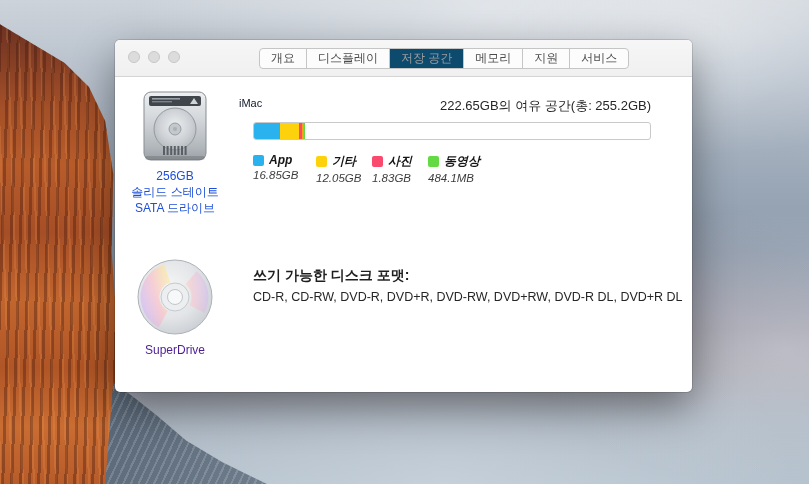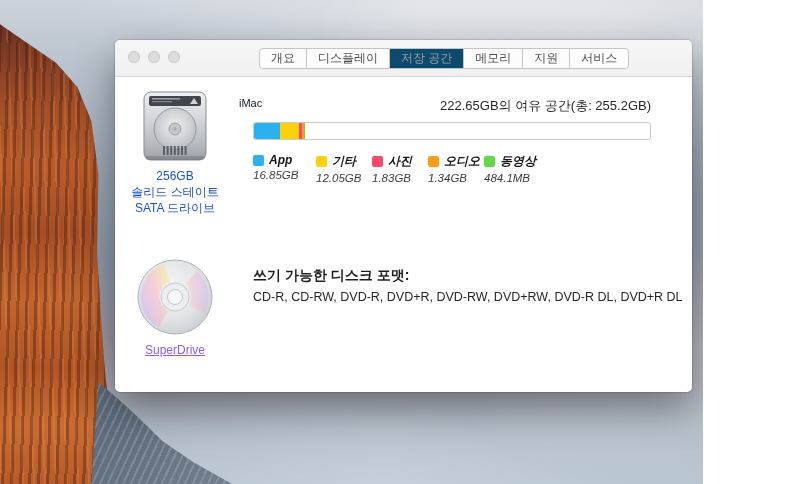--- a/index.html
+++ b/index.html
@@ -1,21 +1,21 @@
 <!DOCTYPE html>
 <html><head>
 <meta charset="utf-8">
 <style>
   * { margin:0; padding:0; box-sizing:border-box; }
   html,body { width:809px; height:484px; overflow:hidden; }
   body { font-family:"Liberation Sans","DejaVu Sans",sans-serif; }
 
   
   .desktop {
-    position:relative; width:703px; height:484px; overflow:hidden;
+    position:relative; width:809px; height:484px; overflow:hidden;
     background:
       radial-gradient(420px 180px at 86% 6%, rgba(255,255,255,.35), rgba(255,255,255,0) 70%),
       radial-gradient(500px 220px at 60% 2%, rgba(240,243,246,.5), rgba(240,243,246,0) 70%),
       radial-gradient(360px 200px at 97% 72%, rgba(230,235,240,.4), rgba(230,235,240,0) 70%),
       radial-gradient(500px 260px at 55% 100%, rgba(215,223,231,.45), rgba(215,223,231,0) 70%),
       radial-gradient(300px 160px at 78% 62%, rgba(120,110,120,.25), rgba(120,110,120,0) 70%),
       linear-gradient(180deg,#cdd3da 0%, #b9c2cd 14%, #9aa7b6 38%, #8f9cad 52%, #9a99a6 68%, #a5a4ae 76%, #adb8c4 88%, #b6c3ce 100%);
   }
   .cliff-orange {
     position:absolute; inset:0;
@@ -80,21 +80,21 @@
   .legend { position:absolute; left:138px; top:76px; display:flex; }
   .legend-item { width:56px;font-style:italic; }
   .legend-item:nth-child(1){ width:63px; }
   .legend-item:nth-child(5){ width:60px; }
   .legend-top { display:flex; align-items:center; }
   .swatch { width:11px; height:11px; border-radius:2px; flex:0 0 auto; }
   .legend-label { margin-left:5px; font-size:12px; font-weight:bold; color:#161616; white-space:nowrap; }
   .legend-value { margin-top:2px; font-size:11.5px; color:#3d3d3d; white-space:nowrap; }
 
   .superdrive-block { position:absolute; left:6px; top:180px; width:108px; text-align:center; }
-  .superdrive-name { margin-top:3px; font-size:12px; color:#8b5cf6;text-decoration:underline; }
+  .superdrive-name { margin-top:3px; font-size:12px; color:#4c1d95; }
 
   .formats-title { position:absolute; left:138px; top:190px; font-size:14px; font-weight:bold; color:#1e1e1e; }
   .formats-list  { position:absolute; left:138px; top:213px; font-size:12.5px; color:#262626; white-space:nowrap; }
 </style>
 </head>
 <body>
 
 <div class="desktop">
   <div class="cliff-orange"></div>
   <div class="rock-gray"></div>
@@ -188,27 +188,20 @@
           </div>
           <div class="legend-item">
             <div class="legend-top">
               <span class="swatch" style="background:#f94a6d"></span>
               <span class="legend-label">사진</span>
             </div>
             <div class="legend-value">1.83GB</div>
           </div>
           <div class="legend-item">
             <div class="legend-top">
-              <span class="swatch" style="background:#fb9d15"></span>
-              <span class="legend-label">오디오</span>
-            </div>
-            <div class="legend-value">1.34GB</div>
-          </div>
-          <div class="legend-item">
-            <div class="legend-top">
               <span class="swatch" style="background:#63da44"></span>
               <span class="legend-label">동영상</span>
             </div>
             <div class="legend-value">484.1MB</div>
           </div>
         </div>
 
       <div class="superdrive-block">
         <svg width="80" height="80" viewBox="0 0 80 80">
           <defs>

